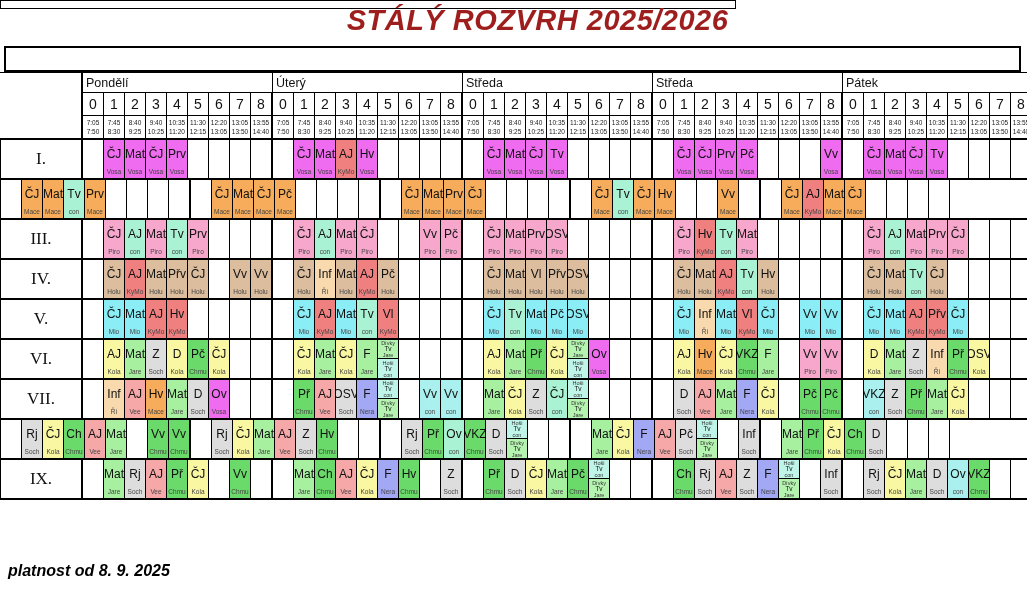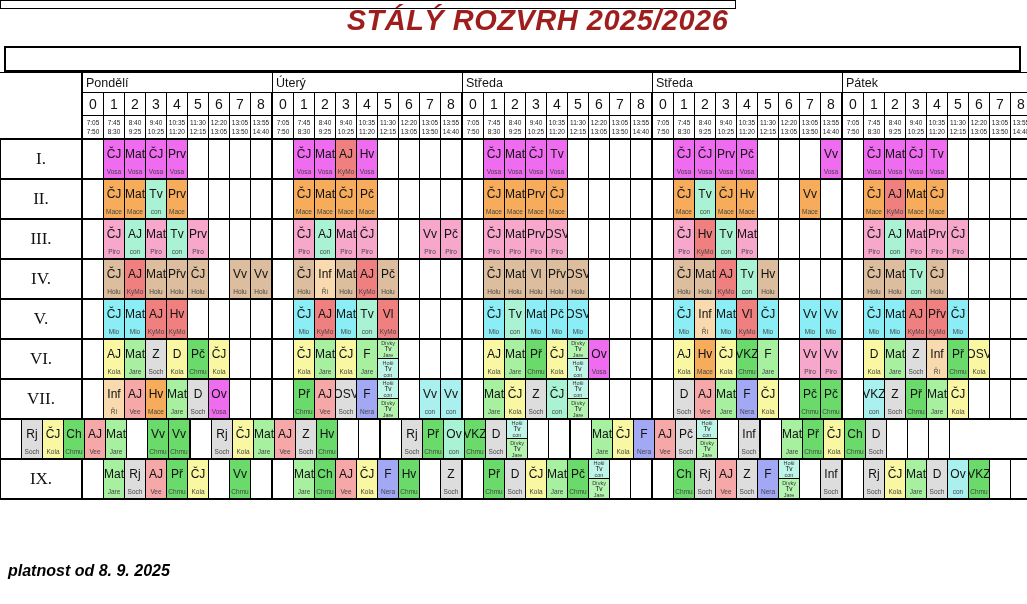--- a/index.html
+++ b/index.html
@@ -370,21 +370,20 @@
             <div class="subj">Tv</div>
             <div class="teach">Vosa</div>
           </div>
           <div class="cell"></div>
           <div class="cell"></div>
           <div class="cell"></div>
           <div class="cell"></div>
         </div>
       </div>
       <div class="tt-row bodyrow">
-        <div class="rowlabel">II.</div>
         <div class="daygrp">
           <div class="cell"></div>
           <div class="cell" style="background: rgb(246, 172, 90);">
             <div class="subj">ČJ</div>
             <div class="teach">Mace</div>
           </div>
           <div class="cell" style="background: rgb(246, 172, 90);">
             <div class="subj">Mat</div>
             <div class="teach">Mace</div>
           </div>

